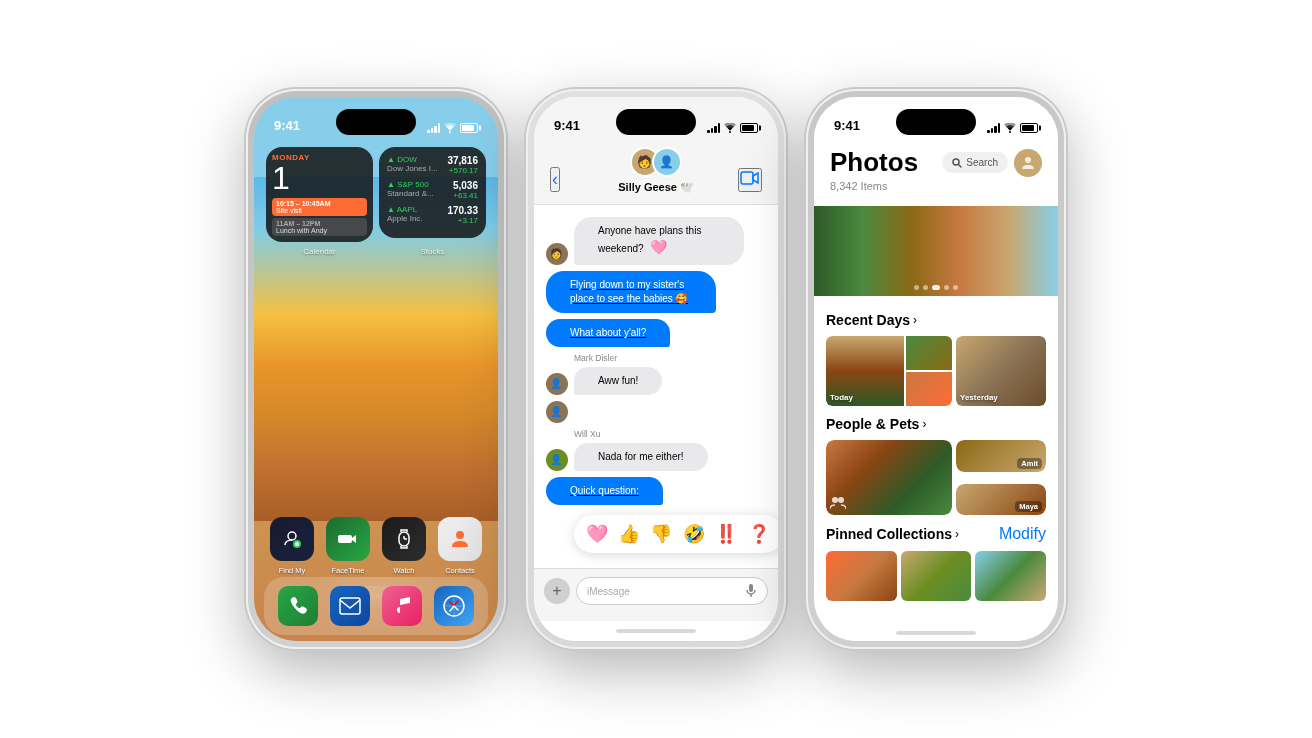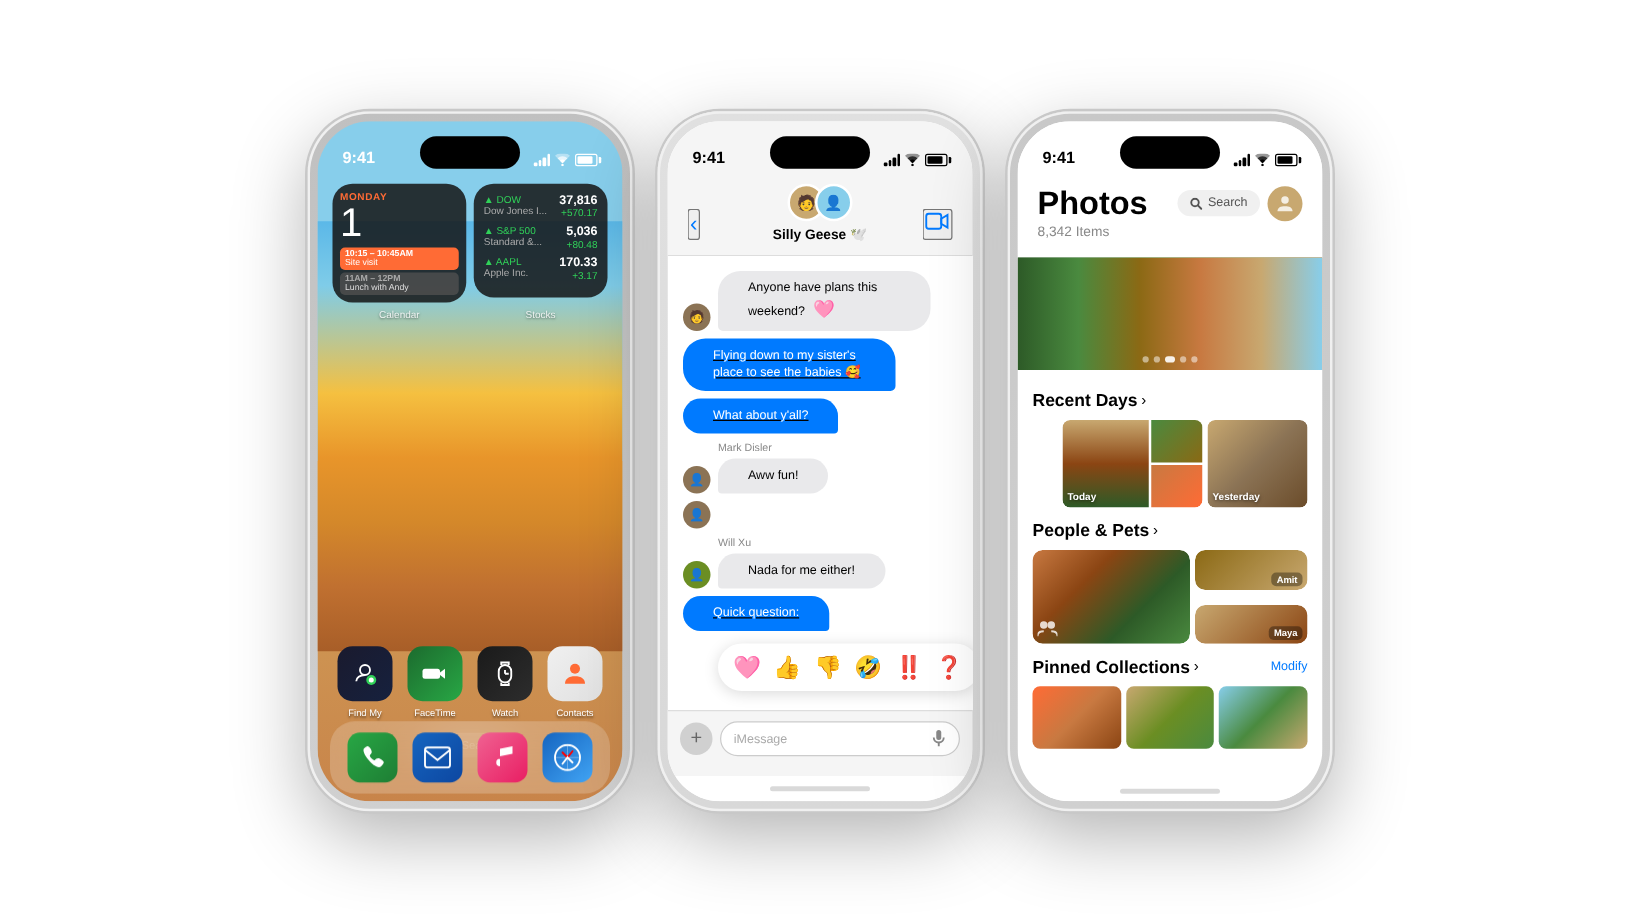--- a/index.html
+++ b/index.html
@@ -576,28 +576,27 @@
       font-weight: 700;
       color: #000;
     }
 
     .section-chevron {
       font-size: 12px;
       color: #000;
     }
 
     .section-modify {
-      font-size: 10px;
+      font-size: 16px;
       color: #007AFF;
     }
 
     .photos-grid {
       display: flex;
       gap: 4px;
-      margin-left: 24px;
     }
 
     .photo-thumb {
       flex: 1;
       height: 70px;
       border-radius: 6px;
       overflow: hidden;
       position: relative;
     }
 
@@ -860,21 +859,21 @@
                   <div class="stock-change">+570.17</div>
                 </div>
               </div>
               <div class="stock-row">
                 <div>
                   <div class="stock-arrow">▲ S&amp;P 500</div>
                   <div class="stock-name">Standard &amp;...</div>
                 </div>
                 <div style="text-align:right">
                   <div class="stock-value">5,036</div>
-                  <div class="stock-change">+80.48</div>
+                  <div class="stock-change">+63.41</div>
                 </div>
               </div>
               <div class="stock-row">
                 <div>
                   <div class="stock-arrow">▲ AAPL</div>
                   <div class="stock-name">Apple Inc.</div>
                 </div>
                 <div style="text-align:right">
                   <div class="stock-value">170.33</div>
                   <div class="stock-change">+3.17</div>

